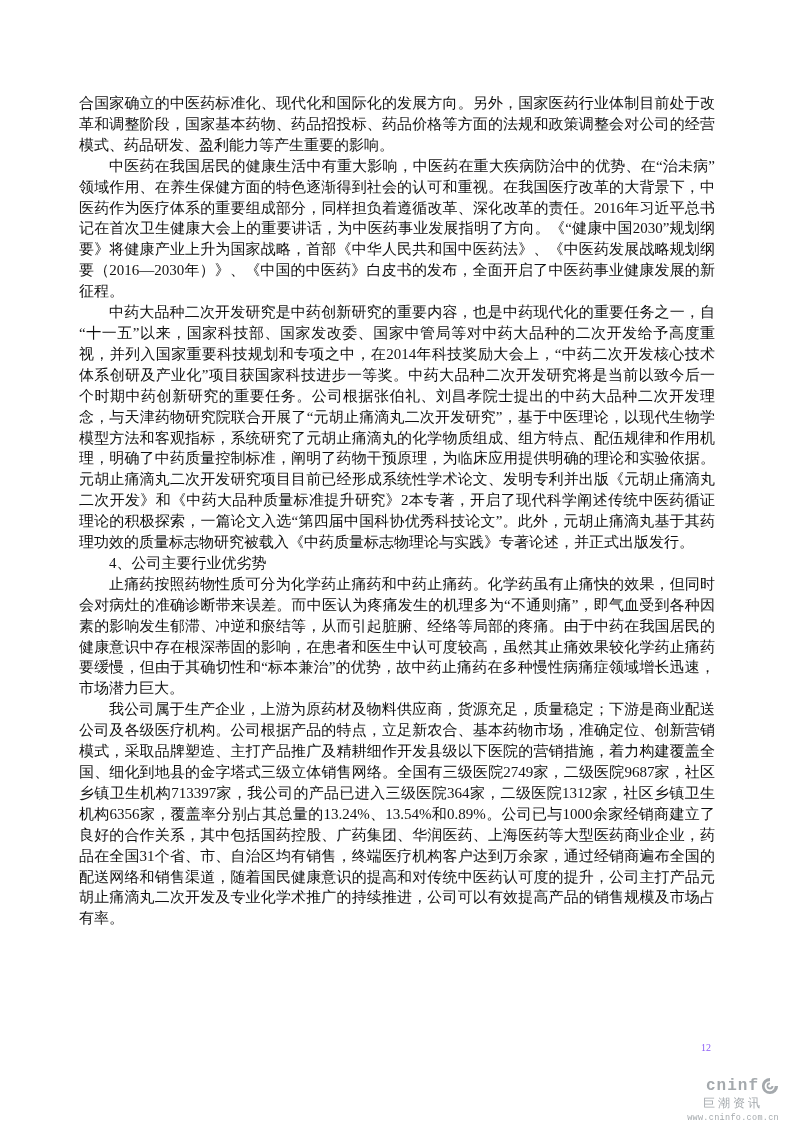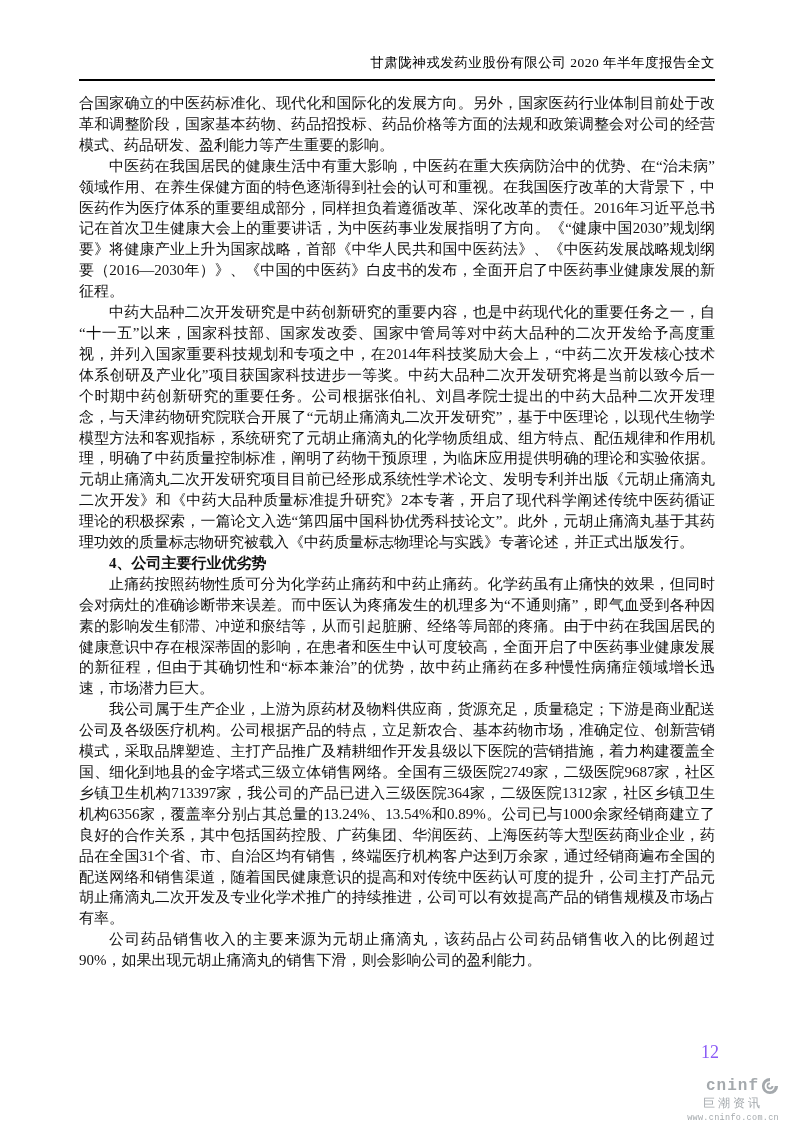--- a/index.html
+++ b/index.html
@@ -25,25 +25,25 @@
 
   .content {
     position:absolute; top:93px; left:79px; right:78px;
     font-size:15px;
     line-height:20.9px;
     text-align:justify;
     text-justify:inter-ideograph;
   }
   .para { margin:0; }
   .indent { text-indent:2em; }
-  .heading { font-weight:bold; }
+  .heading { font-weight:normal; }
 
   .page-num {
     position:absolute; top:1042px; left:701px;
-    font-size:18px; color:#8b5cf6;text-align:right;
+    font-size:10px; color:#8b5cf6;text-align:right;
   }
 
   .logo {
     position:absolute; top:1076px; right:14px;
     text-align:center;
     color:#a4a9ad;
     font-family:Liberation Mono, monospace;
     line-height:1.25;
   }
   .logo-brand-row {
@@ -52,30 +52,28 @@
   }
   .logo-swirl { width:18px; height:18px; display:inline-block; }
   .logo-cn { font-size:12px; letter-spacing:3px; margin-top:1px; }
   .logo-url { font-size:8.5px; letter-spacing:0.3px; margin-top:1px; }
 </style>
 </head>
 <body>
 
 <div class="sheet">
 
-  <div class="header">甘肃陇神戎发药业股份有限公司 2020 年半年度报告全文</div>
 
   <div class="content">
     <p class="para">合国家确立的中医药标准化、现代化和国际化的发展方向。另外，国家医药行业体制目前处于改革和调整阶段，国家基本药物、药品招投标、药品价格等方面的法规和政策调整会对公司的经营模式、药品研发、盈利能力等产生重要的影响。</p>
     <p class="para indent">中医药在我国居民的健康生活中有重大影响，中医药在重大疾病防治中的优势、在“治未病”领域作用、在养生保健方面的特色逐渐得到社会的认可和重视。在我国医疗改革的大背景下，中医药作为医疗体系的重要组成部分，同样担负着遵循改革、深化改革的责任。2016年习近平总书记在首次卫生健康大会上的重要讲话，为中医药事业发展指明了方向。《“健康中国2030”规划纲要》将健康产业上升为国家战略，首部《中华人民共和国中医药法》、《中医药发展战略规划纲要（2016—2030年）》、《中国的中医药》白皮书的发布，全面开启了中医药事业健康发展的新征程。</p>
     <p class="para indent">中药大品种二次开发研究是中药创新研究的重要内容，也是中药现代化的重要任务之一，自“十一五”以来，国家科技部、国家发改委、国家中管局等对中药大品种的二次开发给予高度重视，并列入国家重要科技规划和专项之中，在2014年科技奖励大会上，“中药二次开发核心技术体系创研及产业化”项目获国家科技进步一等奖。中药大品种二次开发研究将是当前以致今后一个时期中药创新研究的重要任务。公司根据张伯礼、刘昌孝院士提出的中药大品种二次开发理念，与天津药物研究院联合开展了“元胡止痛滴丸二次开发研究”，基于中医理论，以现代生物学模型方法和客观指标，系统研究了元胡止痛滴丸的化学物质组成、组方特点、配伍规律和作用机理，明确了中药质量控制标准，阐明了药物干预原理，为临床应用提供明确的理论和实验依据。元胡止痛滴丸二次开发研究项目目前已经形成系统性学术论文、发明专利并出版《元胡止痛滴丸二次开发》和《中药大品种质量标准提升研究》2本专著，开启了现代科学阐述传统中医药循证理论的积极探索，一篇论文入选“第四届中国科协优秀科技论文”。此外，元胡止痛滴丸基于其药理功效的质量标志物研究被载入《中药质量标志物理论与实践》专著论述，并正式出版发行。</p>
     <p class="para indent heading">4、公司主要行业优劣势</p>
-    <p class="para indent">止痛药按照药物性质可分为化学药止痛药和中药止痛药。化学药虽有止痛快的效果，但同时会对病灶的准确诊断带来误差。而中医认为疼痛发生的机理多为“不通则痛”，即气血受到各种因素的影响发生郁滞、冲逆和瘀结等，从而引起脏腑、经络等局部的疼痛。由于中药在我国居民的健康意识中存在根深蒂固的影响，在患者和医生中认可度较高，全面开启了中医药事业健康发展的新征程，但由于其确切性和“标本兼治”的优势，故中药止痛药在多种慢性病痛症领域增长迅速，市场潜力巨大。</p>
+    <p class="para indent">止痛药按照药物性质可分为化学药止痛药和中药止痛药。化学药虽有止痛快的效果，但同时会对病灶的准确诊断带来误差。而中医认为疼痛发生的机理多为“不通则痛”，即气血受到各种因素的影响发生郁滞、冲逆和瘀结等，从而引起脏腑、经络等局部的疼痛。由于中药在我国居民的健康意识中存在根深蒂固的影响，在患者和医生中认可度较高，虽然其止痛效果较化学药止痛药要缓慢，但由于其确切性和“标本兼治”的优势，故中药止痛药在多种慢性病痛症领域增长迅速，市场潜力巨大。</p>
     <p class="para indent">我公司属于生产企业，上游为原药材及物料供应商，货源充足，质量稳定；下游是商业配送公司及各级医疗机构。公司根据产品的特点，立足新农合、基本药物市场，准确定位、创新营销模式，采取品牌塑造、主打产品推广及精耕细作开发县级以下医院的营销措施，着力构建覆盖全国、细化到地县的金字塔式三级立体销售网络。全国有三级医院2749家，二级医院9687家，社区乡镇卫生机构713397家，我公司的产品已进入三级医院364家，二级医院1312家，社区乡镇卫生机构6356家，覆盖率分别占其总量的13.24%、13.54%和0.89%。公司已与1000余家经销商建立了良好的合作关系，其中包括国药控股、广药集团、华润医药、上海医药等大型医药商业企业，药品在全国31个省、市、自治区均有销售，终端医疗机构客户达到万余家，通过经销商遍布全国的配送网络和销售渠道，随着国民健康意识的提高和对传统中医药认可度的提升，公司主打产品元胡止痛滴丸二次开发及专业化学术推广的持续推进，公司可以有效提高产品的销售规模及市场占有率。</p>
-    <p class="para indent">公司药品销售收入的主要来源为元胡止痛滴丸，该药品占公司药品销售收入的比例超过90%，如果出现元胡止痛滴丸的销售下滑，则会影响公司的盈利能力。</p>
   </div>
 
   <div class="page-num">12</div>
 
   <div class="logo">
     <div class="logo-brand-row">
       <span>cninf</span>
       <span class="logo-swirl">
         <svg width="18" height="18" viewBox="0 0 20 20" aria-hidden="true">
           <path d="M10 1 A9 9 0 1 0 19 10 L15.2 10 A5.6 5.6 0 1 1 10 4.6 Z" fill="#a4a9ad"></path>

